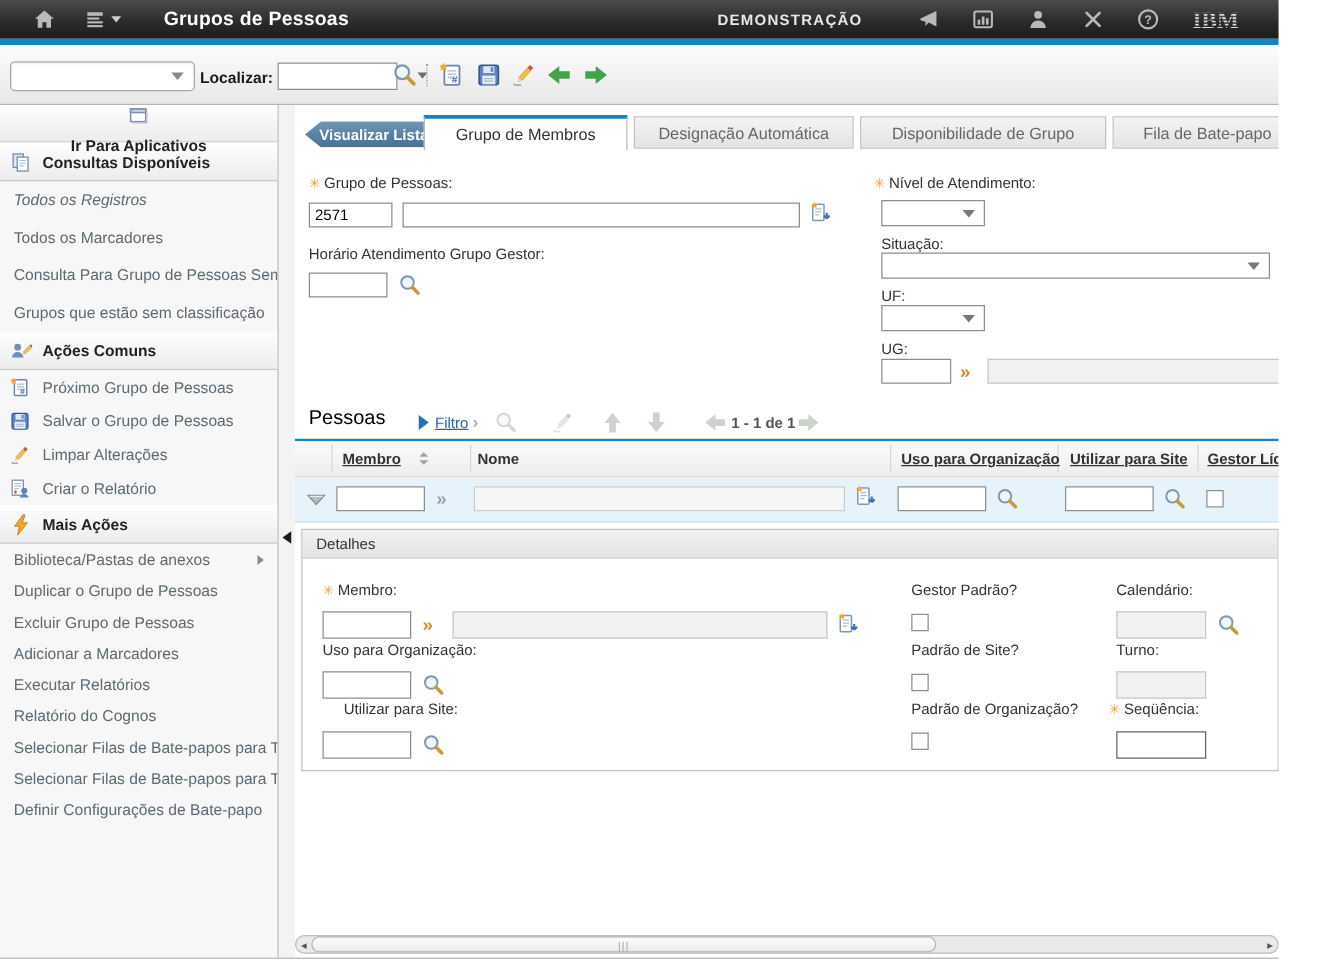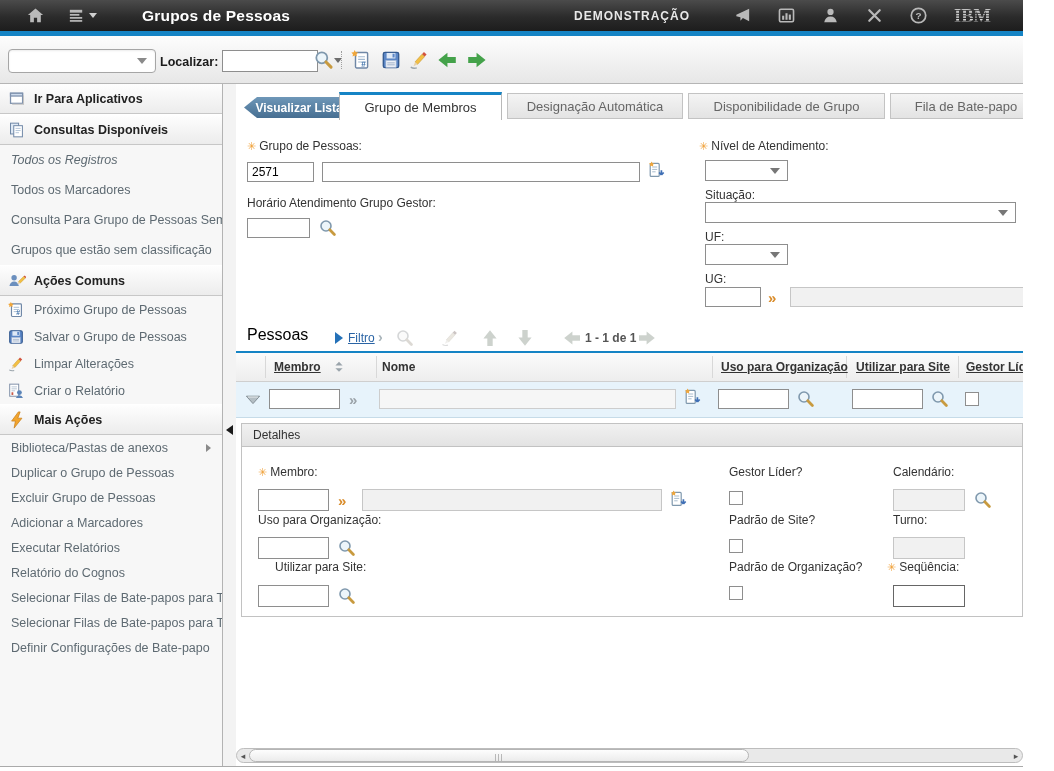--- a/index.html
+++ b/index.html
@@ -4,21 +4,21 @@
 <style>
   html,body{margin:0;padding:0;background:#fff;}
   body{font-family:"Liberation Sans",sans-serif;font-size:12px;color:#333;}
   #stage{position:relative;width:1054px;height:771px;background:#fff;overflow:hidden;}
   #app{position:absolute;left:0;top:0;width:1023px;height:766px;overflow:hidden;border-bottom:1px solid #aaa;background:#fff;}
 
   
   .appbar{position:absolute;left:0;top:0;width:100%;height:31px;
     background:linear-gradient(#4b4b4b,#2b2b2b 55%,#1d1d1d);display:flex;align-items:center;color:#fff;}
   .appbar .left{display:flex;align-items:center;gap:10px;padding-left:26px;}
-  .appbar .title{font-size:15.5px;font-weight:bold;color:#fff;margin-left:35px;letter-spacing:.2px;}
+  .appbar .title{font-size:15.5px;font-weight:bold;color:#fff;margin-left:24px;letter-spacing:.2px;}
   .appbar .right{margin-left:auto;display:flex;align-items:center;gap:25px;padding-right:16px;color:#bdbdbd;}
   .appbar .env{font-size:12px;font-weight:bold;color:#e8e8e8;letter-spacing:1px;margin-right:18px;}
   .hicon{width:19px;height:19px;display:inline-block;color:#b9b9b9;cursor:pointer;}
   .caret-sm{display:inline-block;width:0;height:0;border-left:4px solid transparent;border-right:4px solid transparent;border-top:5px solid #cfcfcf;margin-left:3px;}
   .bluebar{position:absolute;left:0;top:31px;width:100%;height:5px;background:#1584c5;}
 
   
   .toolbar{position:absolute;left:0;top:36px;width:100%;height:47px;
     background:linear-gradient(#fdfdfd,#e7e7e7);border-bottom:1px solid #b5b5b5;}
   .combo{position:absolute;left:8px;top:13px;width:138px;height:22px;background:#fff;border:1px solid #a6a6a6;border-radius:4px;display:flex;align-items:center;justify-content:flex-end;padding-right:8px;box-shadow:inset 0 1px 2px rgba(0,0,0,.08);}
@@ -269,21 +269,21 @@
           <use href="#sym-fatarrow"></use>
         </svg>
     <svg class="tbicon" style="left:466px;color:#44a24a;">
           <use href="#sym-fatarrow"></use>
         </svg>
   </div>
 
   <div class="workspace">
 
     <div class="sidebar">
-      <div class="sbheader" style="border-top:none;">
+      <div class="sbheader" style="border-top:none;flex-direction:column;">
         <svg class="sbicon">
               <use href="#sym-window"></use>
             </svg>
         <span>Ir Para Aplicativos</span>
       </div>
       <div class="sbheader">
         <svg class="sbicon">
               <use href="#sym-clipboard"></use>
             </svg>
         <span>Consultas Disponíveis</span>
@@ -496,21 +496,21 @@
         <input class="txt" style="left: 16px; top: 90px; width: 71px; height: 22px;" type="text" value="">
         <svg class="icon20" style="left:95px;top:91px;">
               <use href="#sym-magnifier"></use>
             </svg>
         <div class="lbl" style="left:16px;top:113px;margin-left:17px;">Utilizar para Site:</div>
         <input class="txt" style="left: 16px; top: 138px; width: 71px; height: 22px;" type="text" value="">
         <svg class="icon20" style="left:95px;top:139px;">
               <use href="#sym-magnifier"></use>
             </svg>
 
-        <div class="lbl" style="left:487px;top:18px;">Gestor Líder?</div>
+        <div class="lbl" style="left:487px;top:18px;">Gestor Padrão?</div>
         <input class="cb" style="left: 487px; top: 44px;" type="checkbox">
         <div class="lbl" style="left:487px;top:66px;">Padrão de Site?</div>
         <input class="cb" style="left: 487px; top: 92px;" type="checkbox">
         <div class="lbl" style="left:487px;top:113px;">Padrão de Organização?</div>
         <input class="cb" style="left: 487px; top: 139px;" type="checkbox">
 
         <div class="lbl" style="left:651px;top:18px;">Calendário:</div>
         <input class="txt ro" style="left: 651px; top: 42px; width: 72px; height: 22px;" type="text" readonly="" value="">
         <svg class="icon20" style="left:731px;top:43px;">
               <use href="#sym-magnifier"></use>

